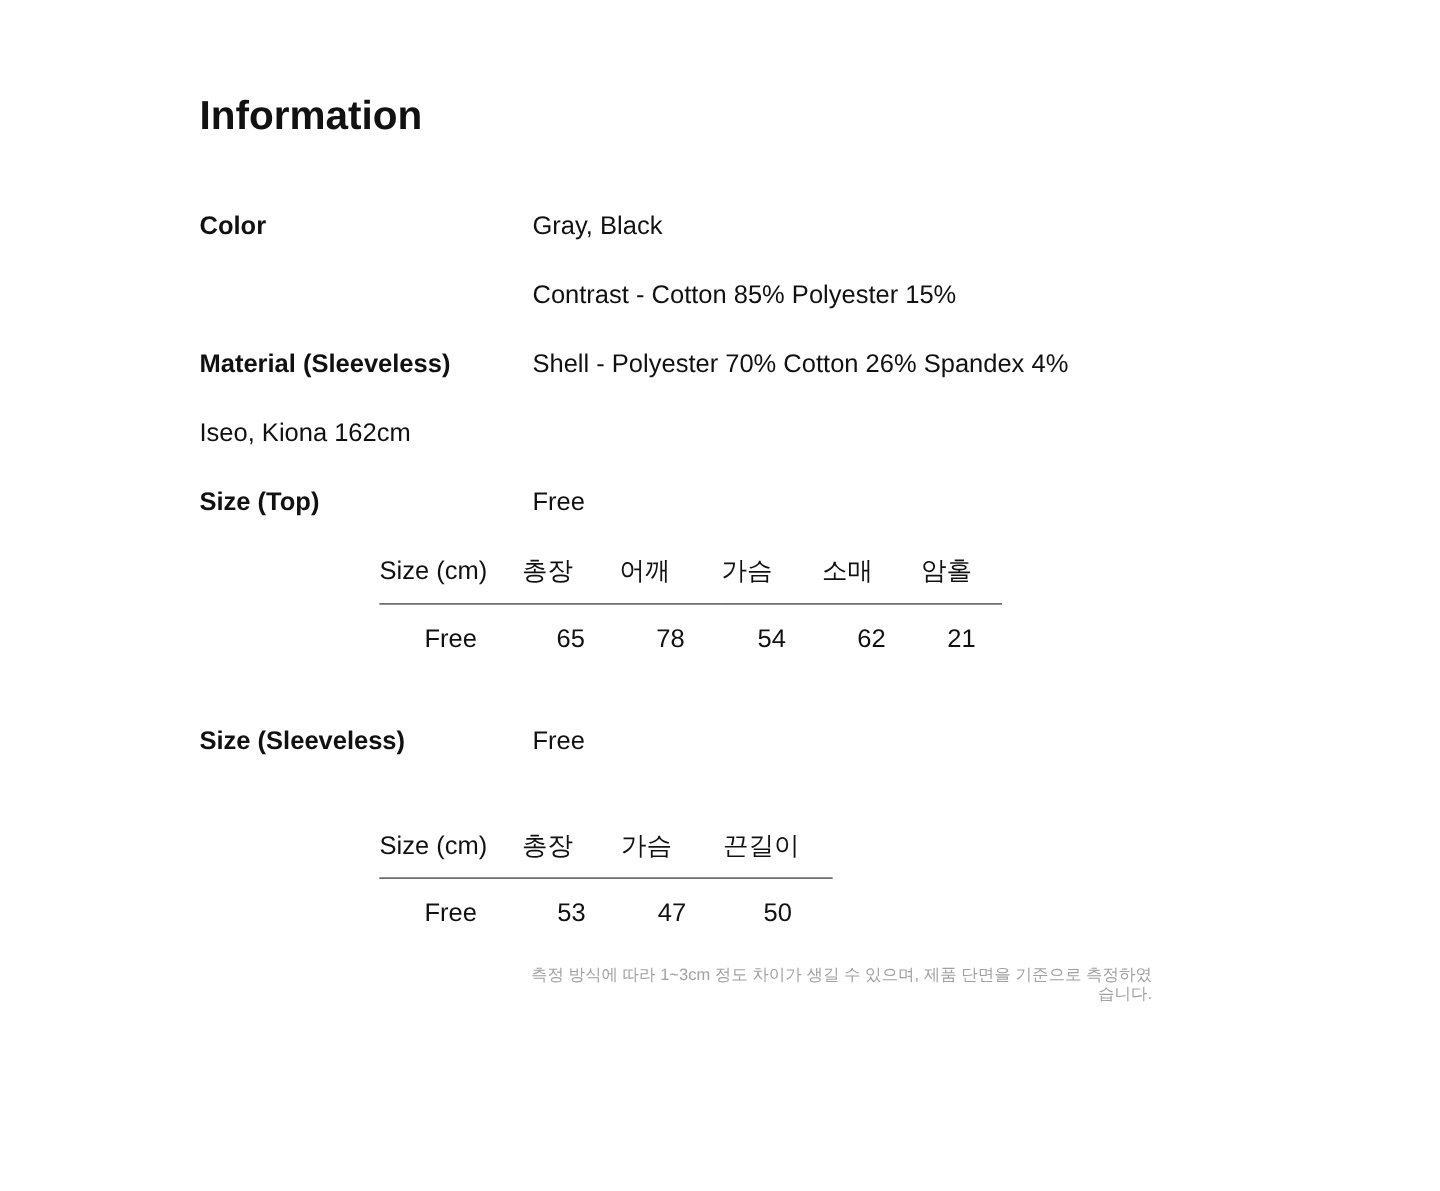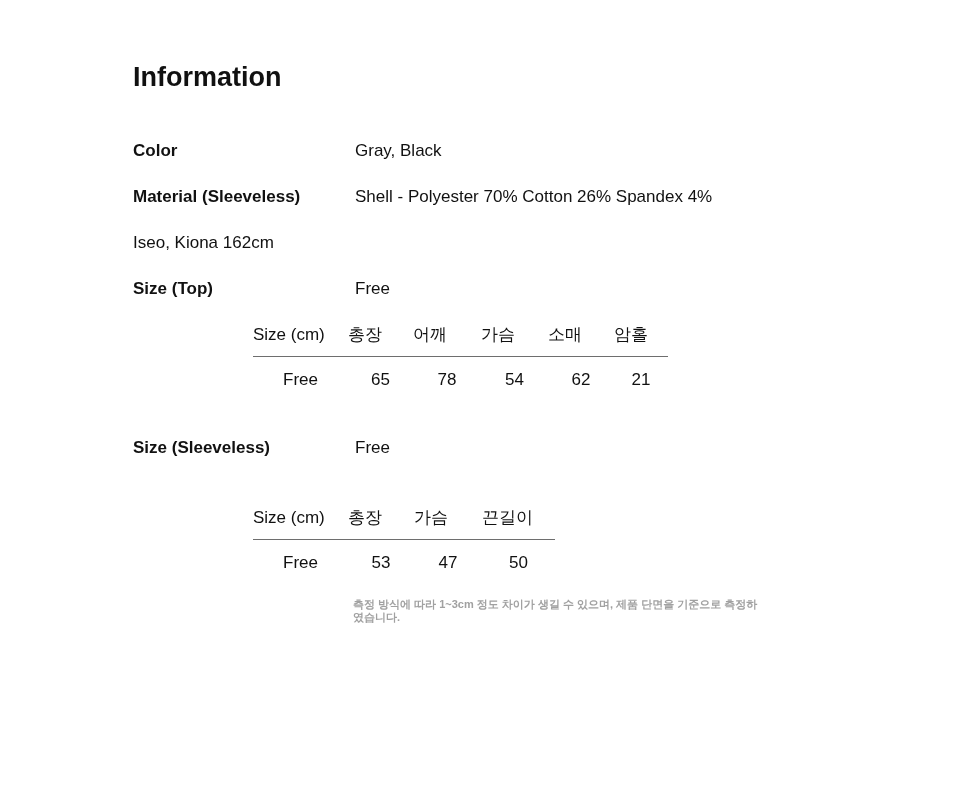--- a/index.html
+++ b/index.html
@@ -73,39 +73,42 @@
     font-size: 17px;
     font-weight: 400;
     line-height: 19px;
     padding: 13px 0 0 0;
     text-align: center;
   }
   .sleeveless-row { margin-top: 49px; margin-bottom: 16px; }
   .footnote {
     margin: 26px 0 0 220px;
     width: 415px;
-    text-align: left;
+    text-align: right;
     font-size: 11px;
     line-height: 13px;
     color: var(--muted);
-    font-weight: bold;
   }
 </style>
 </head>
 <body>
 
 <div class="viewport">
   <div class="page">
 
     <h1 class="page-title">Information</h1>
 
     <div class="info-rows">
       <div class="info-row">
         <div class="label">Color</div>
         <div class="value">Gray, Black</div>
+      </div>
+      <div class="info-row">
+        <div class="label"></div>
+        <div class="value">Contrast - Cotton 85% Polyester 15%</div>
       </div>
       <div class="info-row">
         <div class="label">Material (Sleeveless)</div>
         <div class="value">Shell - Polyester 70% Cotton 26% Spandex 4%</div>
       </div>
       <div class="info-row">
         <div class="value">Iseo, Kiona 162cm</div>
       </div>
       <div class="info-row">
         <div class="label">Size (Top)</div>

